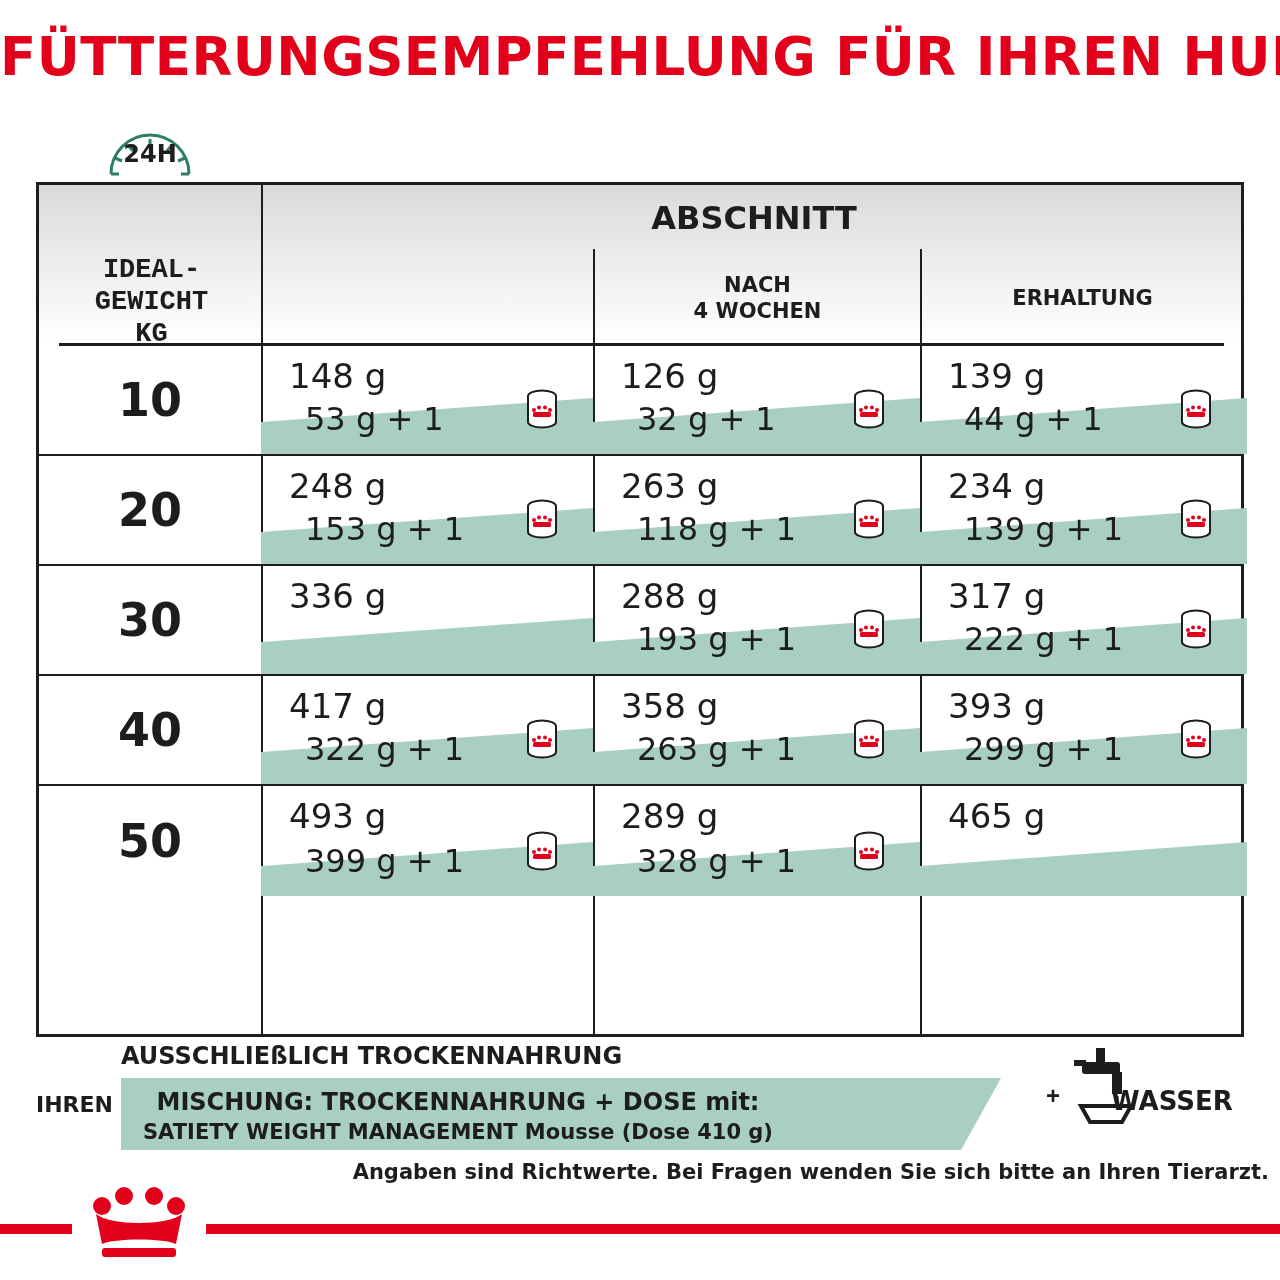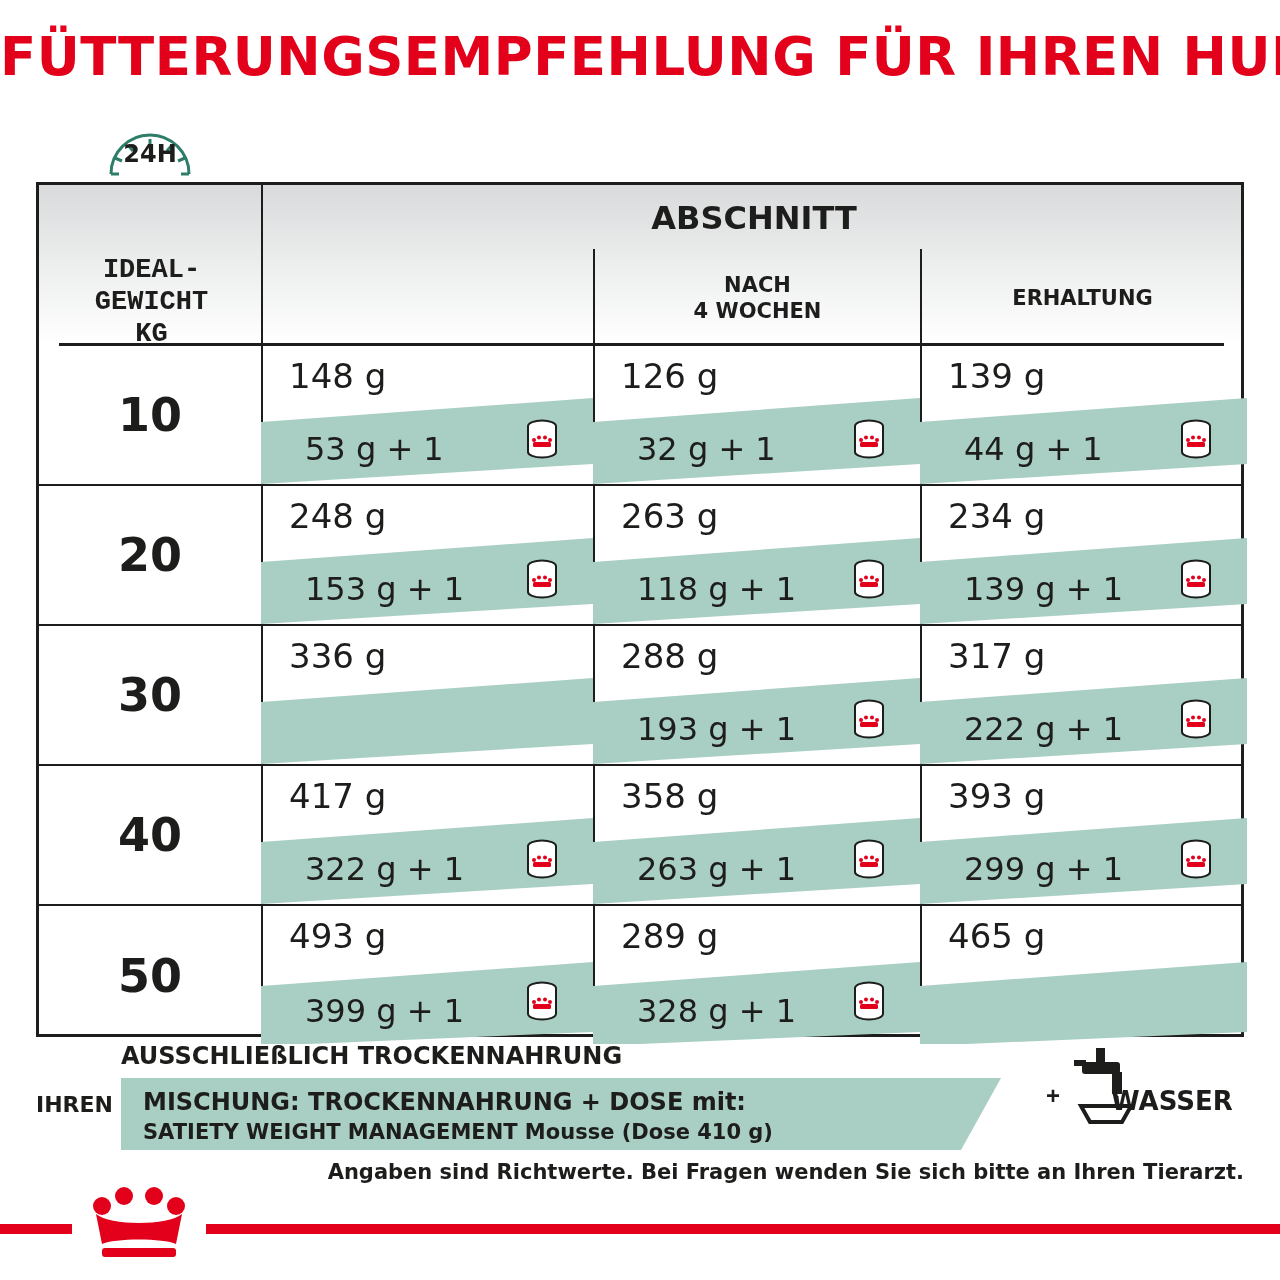--- a/index.html
+++ b/index.html
@@ -83,21 +83,21 @@
     position:absolute;left:20px;top:158px;width:1165px;height:3px;background:#1d1d1b;
   }
   
   .vsep{position:absolute;width:2px;background:#1d1d1b;}
 
   
   .rows{
     position:absolute;left:0;top:161px;width:100%;height:691px;
   }
   .row{
-    position:relative;height:140px;
+    position:relative;height:110px;
     border-bottom:2px solid #1d1d1b;
     box-sizing:border-box;
   }
   .row:last-child{border-bottom:none;}
   .row .wt{
     position:absolute;left:0;top:0;width:222px;height:100%;
     display:flex;align-items:center;justify-content:center;
     font-size:46px;font-weight:bold;color:#1d1d1b;
     font-family:"DejaVu Sans", sans-serif;
   }
@@ -149,21 +149,21 @@
     position:absolute;left:0;top:52px;
     font-size:22px;font-weight:bold;color:#1d1d1b;
     font-family:"DejaVu Sans", sans-serif;
   }
   .dryonly{
     position:absolute;left:85px;top:2px;
     font-size:24px;font-weight:bold;color:#1d1d1b;
     font-family:"DejaVu Sans", sans-serif;
   }
   .mixbox{
-    position:absolute;left:85px;top:38px;width:880px;height:60px;
+    position:absolute;left:85px;top:38px;width:880px;height:60px;text-align:center;
   }
   .mixbox .txt{
     position:absolute;left:22px;top:8px;
     font-size:24px;font-weight:bold;line-height:1.35;color:#1d1d1b;
     font-family:"DejaVu Sans", sans-serif;
   }
   .mixbox .txt .sub{font-size:21px;font-weight:bold;}
   .water{
     position:absolute;left:960px;top:0px;width:248px;height:100px;
   }
@@ -173,20 +173,21 @@
     font-family:"DejaVu Sans", sans-serif;
   }
   .water .plus{
     position:absolute;left:50px;top:42px;font-size:24px;font-weight:bold;color:#1d1d1b;
   }
   .footnote{
     position:absolute;left:0;top:1160px;width:1244px;
     text-align:right;
     font-size:21px;font-weight:bold;color:#1d1d1b;
     font-family:"DejaVu Sans", sans-serif;
+    padding-left:25px;
   }
   
   .footbar{
     position:absolute;left:0;top:1224px;width:1280px;height:10px;background:#e2001a;
   }
   .crown{
     position:absolute;left:72px;top:1182px;width:134px;height:86px;
     background:#ffffff;
   }
 </style>

